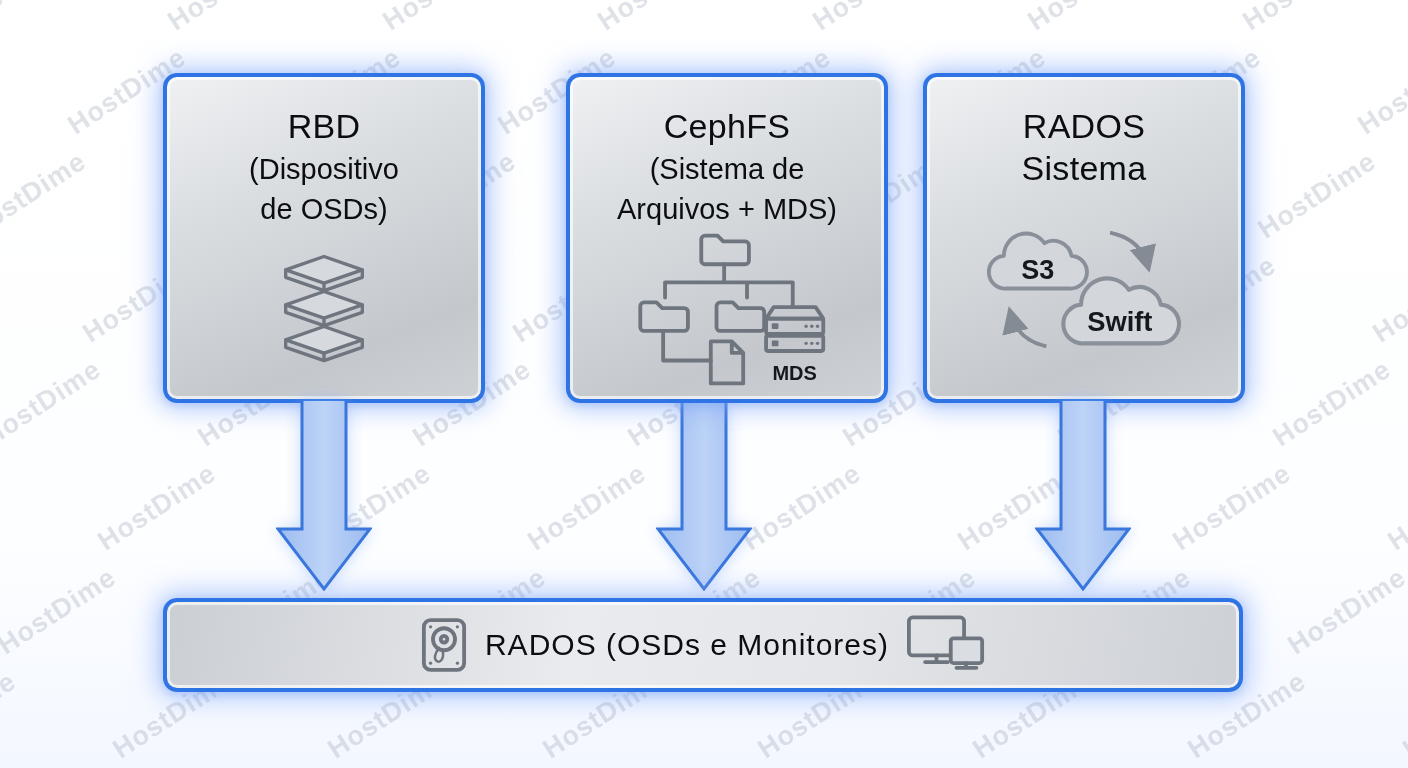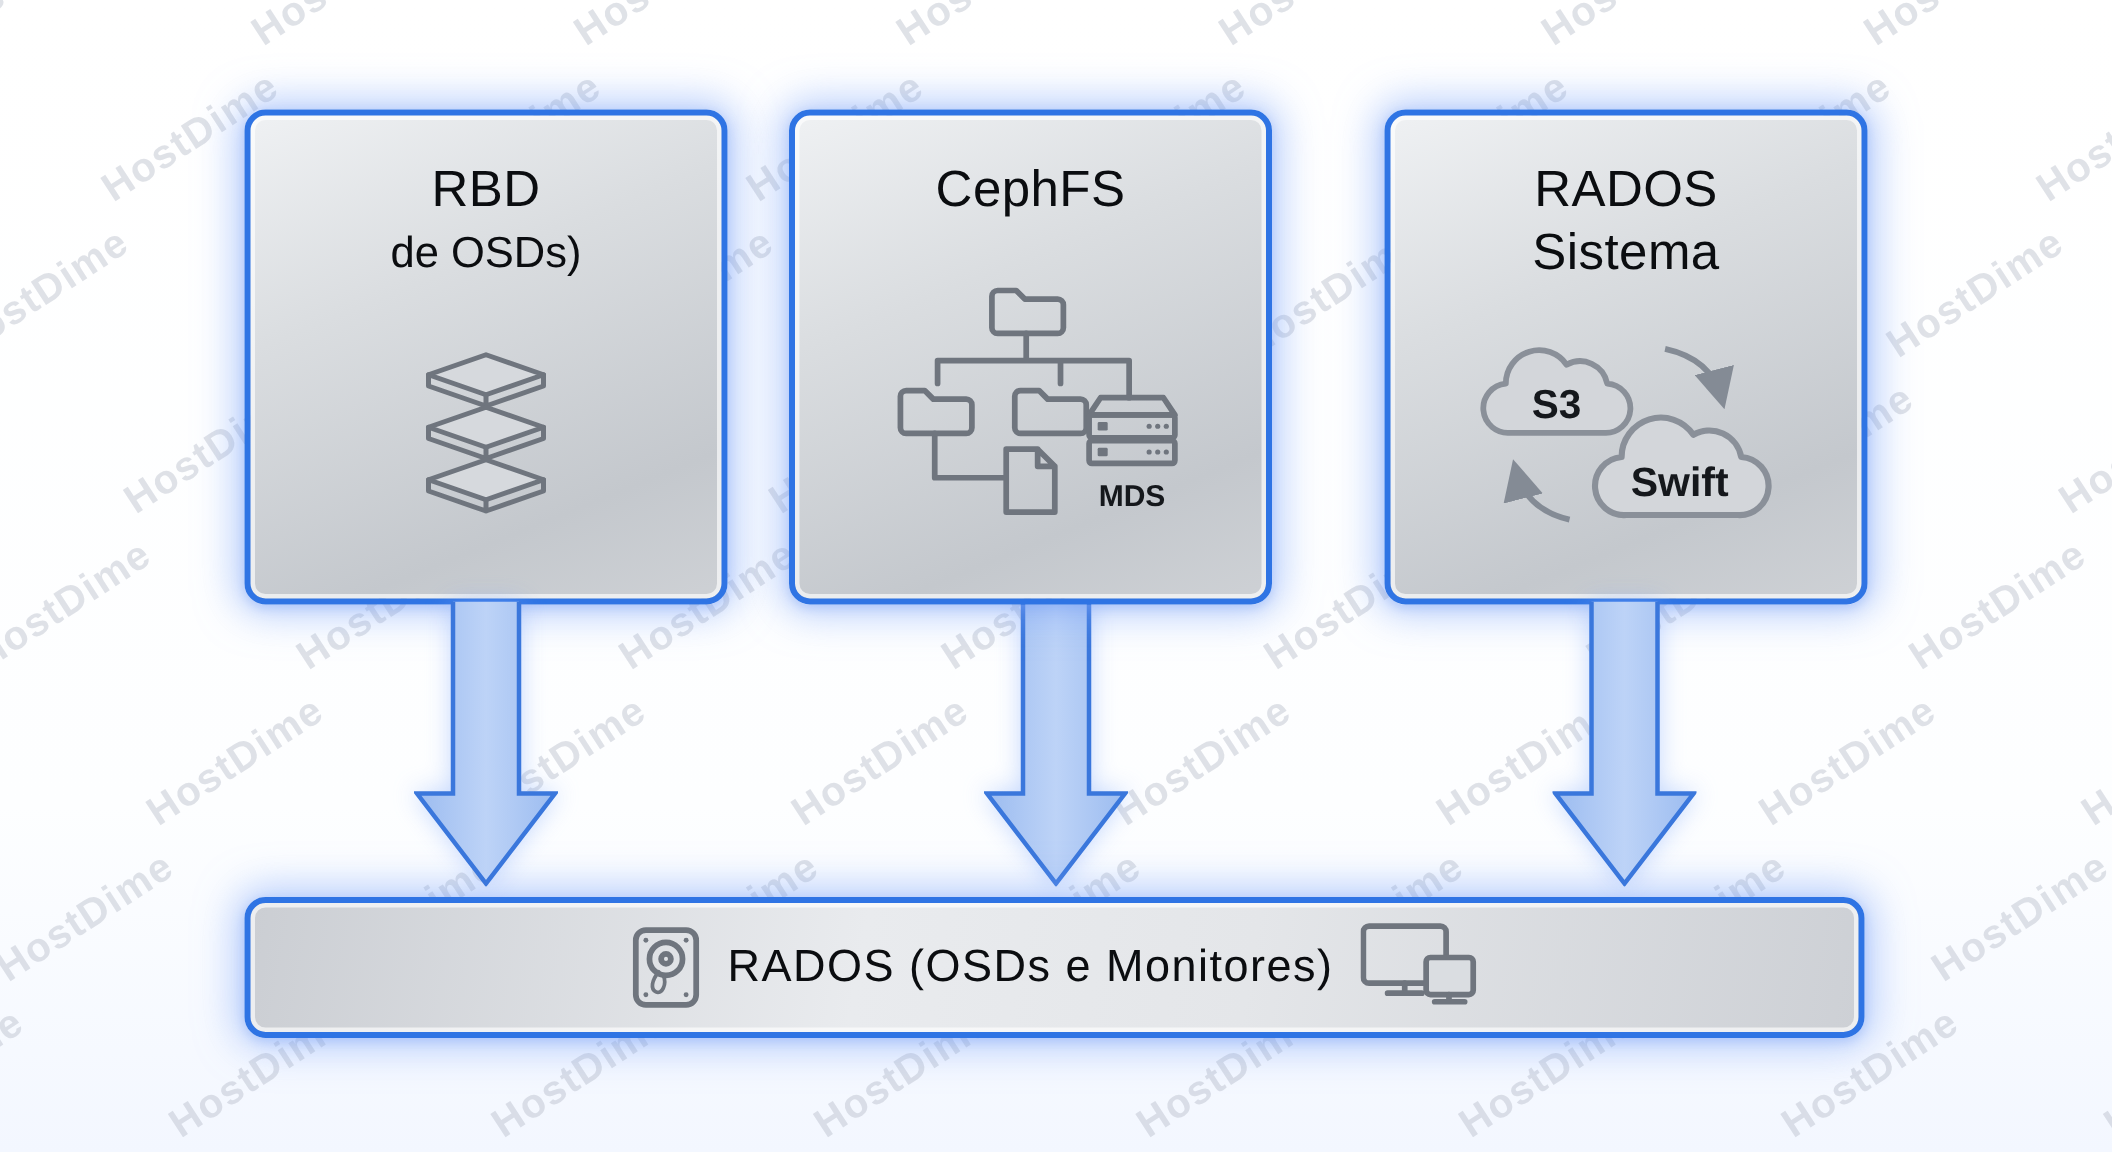--- a/index.html
+++ b/index.html
@@ -121,38 +121,43 @@
     <path d="M26 0 V128 H2 L48 188 L94 128 H70 V0" fill="none" stroke="#3a77dc" stroke-width="3"></path>
   </svg>
   <svg class="arrow front" style="left:1035px" viewBox="0 0 96 190" aria-hidden="true">
     <path d="M26 0 H70 V128 H94 L48 188 L2 128 H26 Z" fill="url(#agrad)"></path>
     <path d="M26 0 V128 H2 L48 188 L94 128 H70 V0" fill="none" stroke="#3a77dc" stroke-width="3"></path>
   </svg>
 
   <div class="panel topbox" style="left:163px">
     <div class="box-title">RBD</div>
     <div class="box-sub">
+      <div>(Dispositivo</div>
       <div>de OSDs)</div>
     </div>
     <div class="icon-wrap">
       <svg width="100" height="112" viewBox="0 0 120 134" aria-hidden="true">
         <g class="icon-stroke">
           <path d="M60 4 L106 20 L60 36 L14 20 Z" fill="#d6d9dd"></path>
           <path d="M14 20 V29 L60 45 L106 29 V20 M60 36 V45"></path>
           <path d="M60 46 L106 62 L60 78 L14 62 Z" fill="#d6d9dd"></path>
           <path d="M14 62 V71 L60 87 L106 71 V62 M60 78 V87"></path>
           <path d="M60 88 L106 104 L60 120 L14 104 Z" fill="#d6d9dd"></path>
           <path d="M14 104 V113 L60 129 L106 113 V104 M60 120 V129"></path>
         </g>
       </svg>
     </div>
   </div>
 
-  <div class="panel topbox" style="left:526px">
+  <div class="panel topbox" style="left:566px">
     <div class="box-title">CephFS</div>
+    <div class="box-sub">
+      <div>(Sistema de</div>
+      <div>Arquivos + MDS)</div>
+    </div>
     <div class="icon-wrap">
       <svg width="208" height="162" viewBox="0 0 218 170" aria-hidden="true">
         <defs>
           <path id="folder" d="M2 9 a4 4 0 0 1 4 -4 h13 l6 6 h23 a4 4 0 0 1 4 4 v16 a4 4 0 0 1 -4 4 H6 a4 4 0 0 1 -4 -4 z"></path>
         </defs>
         <g class="icon-stroke" stroke-width="3.4">
           <path d="M106 37 V56 M44 56 H178 M44 56 V72 M130 56 V72 M178 56 V82 M42 107 V138 H92"></path>
           <use href="#folder" transform="translate(80,2)"></use>
           <use href="#folder" transform="translate(16,72)"></use>
           <use href="#folder" transform="translate(96,72)"></use>

